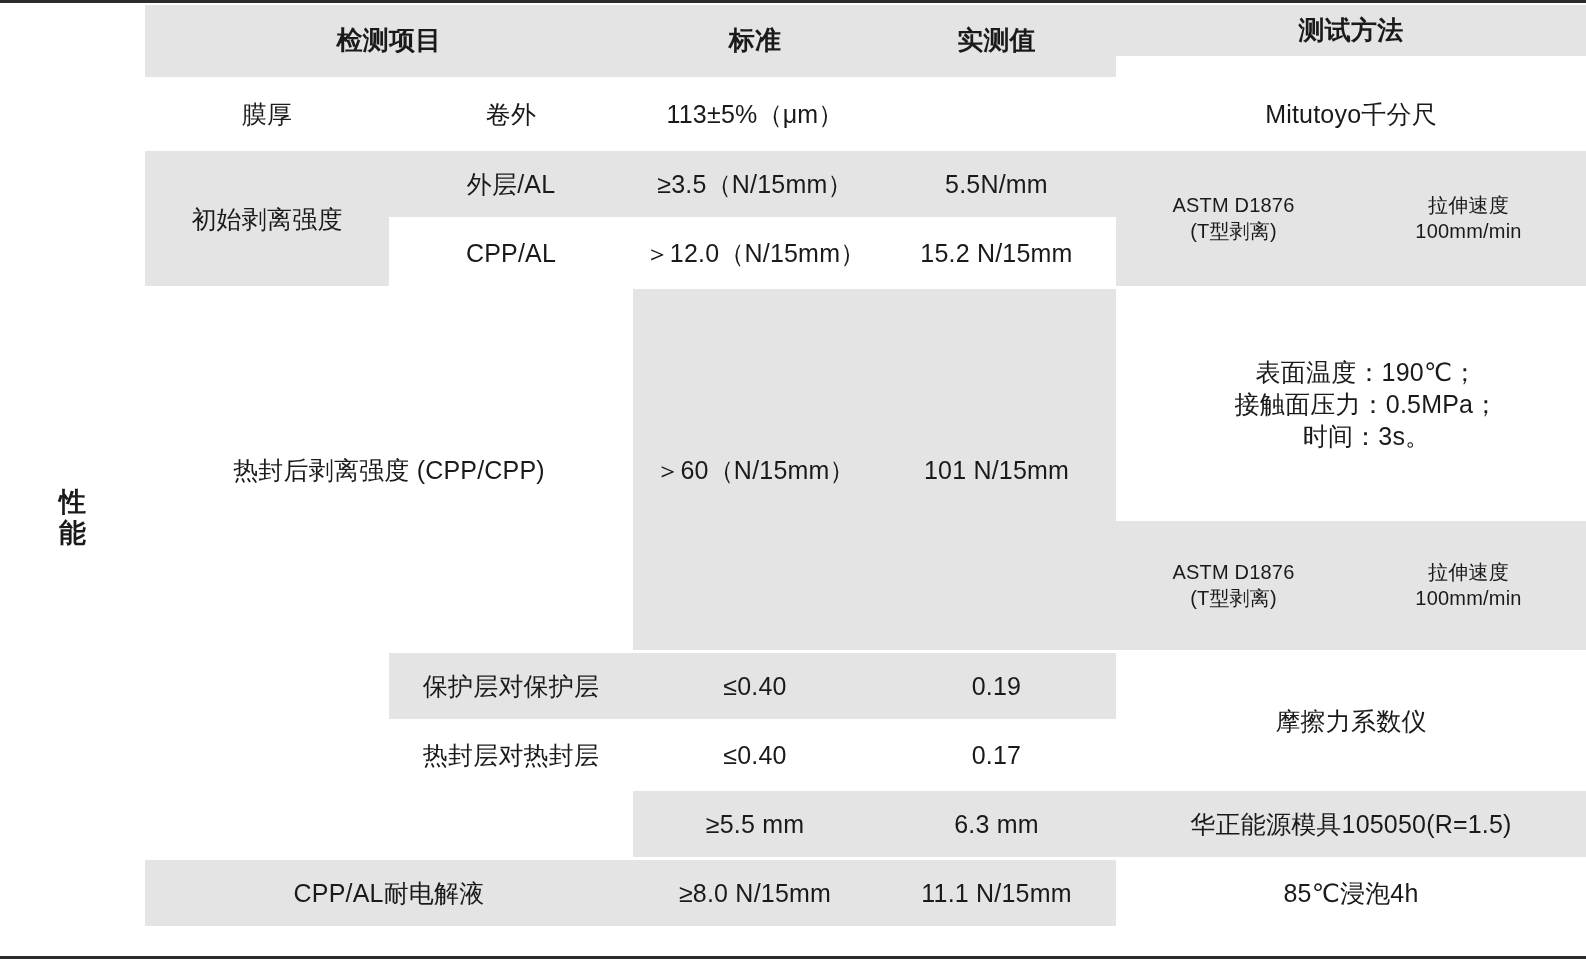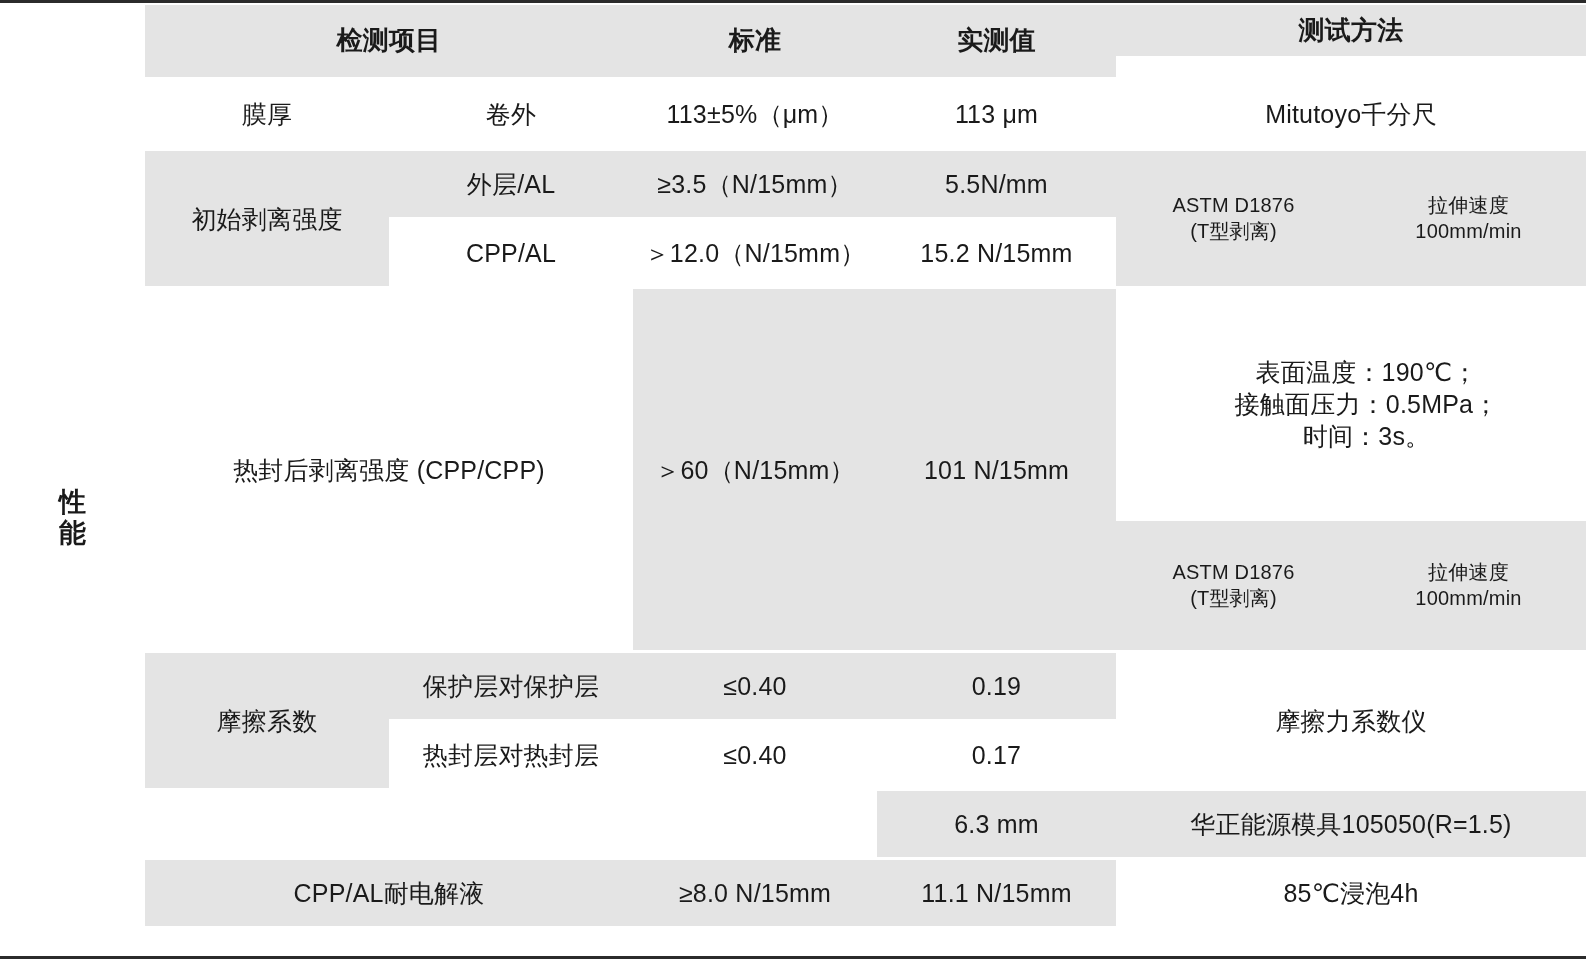--- a/index.html
+++ b/index.html
@@ -81,21 +81,20 @@
   <div class="cell header" style="left:633px; top:5px; width:244px; height:72px;">标准</div>
   <div class="cell header" style="left:877px; top:5px; width:239px; height:72px;">实测值</div>
   <div class="cell header" style="left:1116px; top:5px; width:470px; height:51px;">测试方法</div>
 
   <div class="cell vert" style="left:0px; top:80px; width:145px; height:876px;">性
 能</div>
 
   <div class="cell plain" style="left:145px; top:80px; width:244px; height:68px;">膜厚</div>
   <div class="cell plain" style="left:389px; top:80px; width:244px; height:68px;">卷外</div>
   <div class="cell plain" style="left:633px; top:80px; width:244px; height:68px;">113±5%（μm）</div>
-  <div class="cell plain" style="left:877px; top:80px; width:239px; height:68px;">113 μm</div>
   <div class="cell plain" style="left:1116px; top:80px; width:470px; height:68px;">Mitutoyo千分尺</div>
 
   <div class="cell shade" style="left:145px; top:151px; width:244px; height:135px;">初始剥离强度</div>
 
   <div class="cell shade" style="left:389px; top:151px; width:244px; height:66px;">外层/AL</div>
   <div class="cell shade" style="left:633px; top:151px; width:244px; height:66px;">≥3.5（N/15mm）</div>
   <div class="cell shade" style="left:877px; top:151px; width:239px; height:66px;">5.5N/mm</div>
 
   <div class="cell plain" style="left:389px; top:220px; width:244px; height:66px;">CPP/AL</div>
   <div class="cell plain" style="left:633px; top:220px; width:244px; height:66px;">＞12.0（N/15mm）</div>
@@ -111,32 +110,32 @@
   <div class="cell shade" style="left:877px; top:289px; width:239px; height:361px;">101 N/15mm</div>
 
   <div class="cell plain" style="left:1116px; top:289px; width:470px; height:229px;padding-left:37px;">表面温度：190℃；
 接触面压力：0.5MPa；
 时间：3s。</div>
   <div class="cell shade small" style="left:1116px; top:521px; width:235px; height:129px;">ASTM D1876
 (T型剥离)</div>
   <div class="cell shade small" style="left:1351px; top:521px; width:235px; height:129px;">拉伸速度
 100mm/min</div>
 
-  <div class="cell shade" style="left:145px; top:653px; width:244px; height:135px;">摩擦系数</div>
 
   <div class="cell shade" style="left:389px; top:653px; width:244px; height:66px;">保护层对保护层</div>
   <div class="cell shade" style="left:633px; top:653px; width:244px; height:66px;">≤0.40</div>
   <div class="cell shade" style="left:877px; top:653px; width:239px; height:66px;">0.19</div>
 
   <div class="cell plain" style="left:389px; top:722px; width:244px; height:66px;">热封层对热封层</div>
   <div class="cell plain" style="left:633px; top:722px; width:244px; height:66px;">≤0.40</div>
   <div class="cell plain" style="left:877px; top:722px; width:239px; height:66px;">0.17</div>
 
   <div class="cell plain" style="left:1116px; top:653px; width:470px; height:135px;">摩擦力系数仪</div>
 
+  <div class="cell shade" style="left:633px; top:791px; width:244px; height:66px;">≥5.5 mm</div>
   <div class="cell shade" style="left:877px; top:791px; width:239px; height:66px;text-align:right;">6.3 mm</div>
   <div class="cell shade" style="left:1116px; top:791px; width:470px; height:66px;">华正能源模具105050(R=1.5)</div>
 
   <div class="cell shade" style="left:145px; top:860px; width:488px; height:66px;">CPP/AL耐电解液</div>
   <div class="cell shade" style="left:633px; top:860px; width:244px; height:66px;">≥8.0 N/15mm</div>
   <div class="cell shade" style="left:877px; top:860px; width:239px; height:66px;">11.1 N/15mm</div>
   <div class="cell plain" style="left:1116px; top:860px; width:470px; height:66px;">85℃浸泡4h</div>
 
 </div>
 

